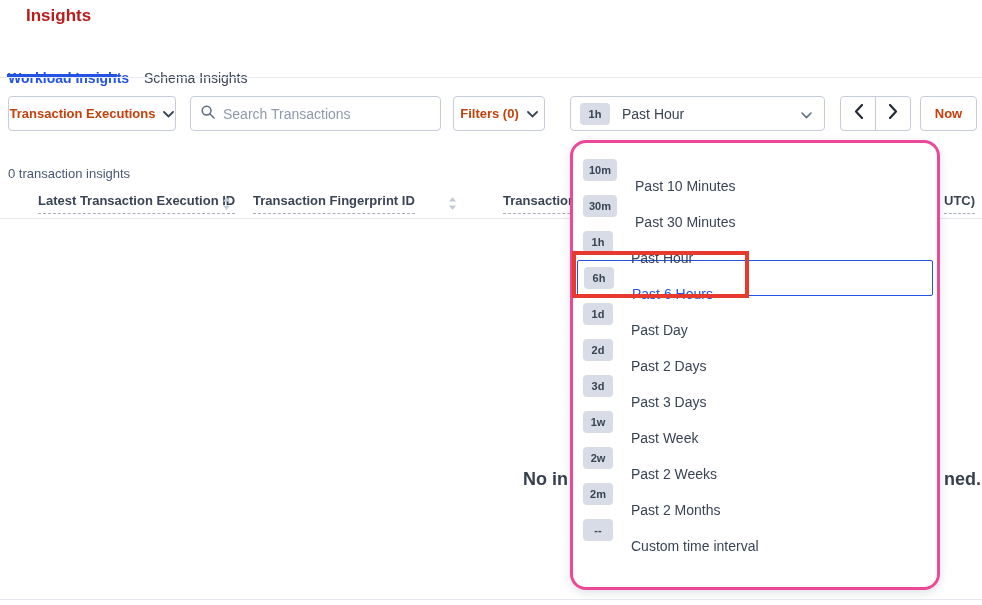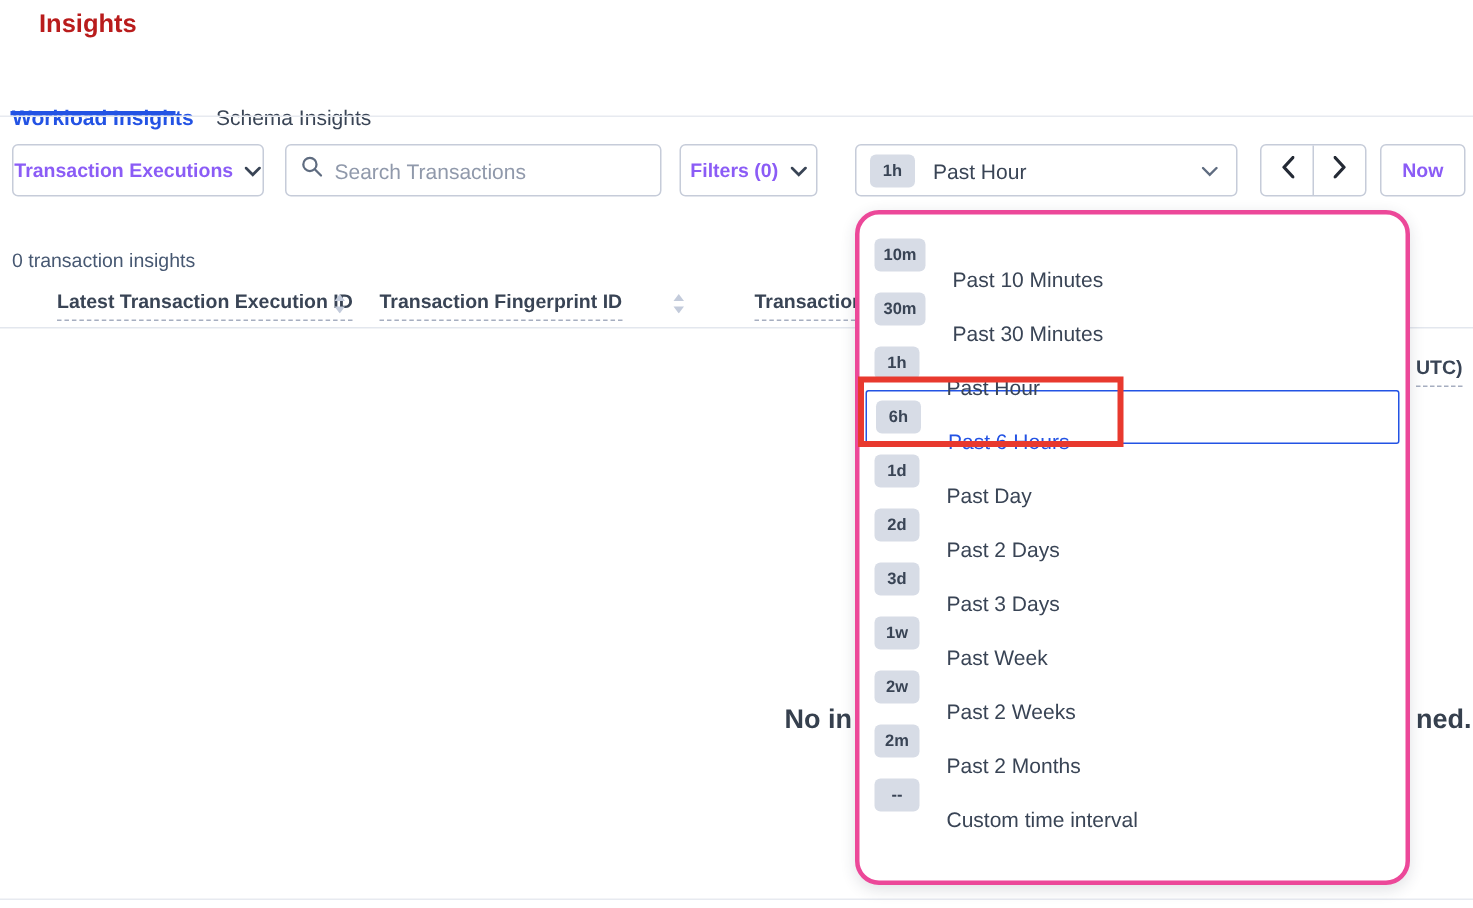--- a/index.html
+++ b/index.html
@@ -12,21 +12,21 @@
   
   .tab { position:absolute; top:50px; font-size:14px; color:#394455; cursor:pointer;margin-top:20px; }
   .tab.active { color:#2353e4; font-weight:700; left:8px; }
   .tab.inactive { left:144px; }
   .tab-underline { position:absolute; left:7px; top:74px; width:110px; height:3px; background:#2353e4; }
   .tabs-divider { position:absolute; left:0; top:77px; width:982px; height:1px; background:#e7eaf0; }
 
   
   .tbtn { position:absolute; top:96px; height:35px; background:#fff; border:1px solid #c6ccd9;
           border-radius:4px; display:flex; align-items:center; justify-content:center;
-          font-size:13px; font-weight:700; color:#8b5cf6; gap:8px; cursor:pointer; }
+          font-size:13px; font-weight:700; color:#c2410c; gap:8px; cursor:pointer; }
   .entity-select { left:8px; width:168px; }
   .filters-btn { left:453px; width:92px; }
   .search-box { position:absolute; top:96px; left:190px; width:251px; height:35px;
                 border:1px solid #c6ccd9; border-radius:4px; background:#fff;
                 display:flex; align-items:center; padding:0 10px; gap:8px; }
   .search-box input { border:none; outline:none; flex:1; font-size:14px; color:#c2410c;
                       font-family:"Liberation Sans", sans-serif; background:transparent; }
   .search-box input::placeholder { color:#9099ab; }
 
   .time-select { position:absolute; left:570px; top:96px; width:255px; height:35px;
@@ -153,21 +153,21 @@
       </svg>
   </span>
   <div class="col-head" style="left:253px;">Transaction Fingerprint ID</div>
   <span class="sort-ic" style="left:448px;">
     <svg width="9" height="13" viewBox="0 0 9 13">
         <path d="M4.5 0L8 4.6H1z" fill="#c3cbdb"></path>
         <path d="M4.5 13L1 8.4h7z" fill="#c3cbdb"></path>
       </svg>
   </span>
   <div class="col-head" style="left:503px;">Transaction Ex</div>
-  <div class="col-head" style="left:944px;margin-top:44px;">UTC)</div>
+  <div class="col-head" style="left:944px;">UTC)</div>
   <div class="head-border"></div>
 
   <div class="empty-frag empty-left">No in</div>
   <div class="empty-frag empty-right">ned.</div>
 
   <div class="bottom-line"></div>
 
   <div class="menu">
     <div class="menu-item">
       <span class="badge">10m</span>

